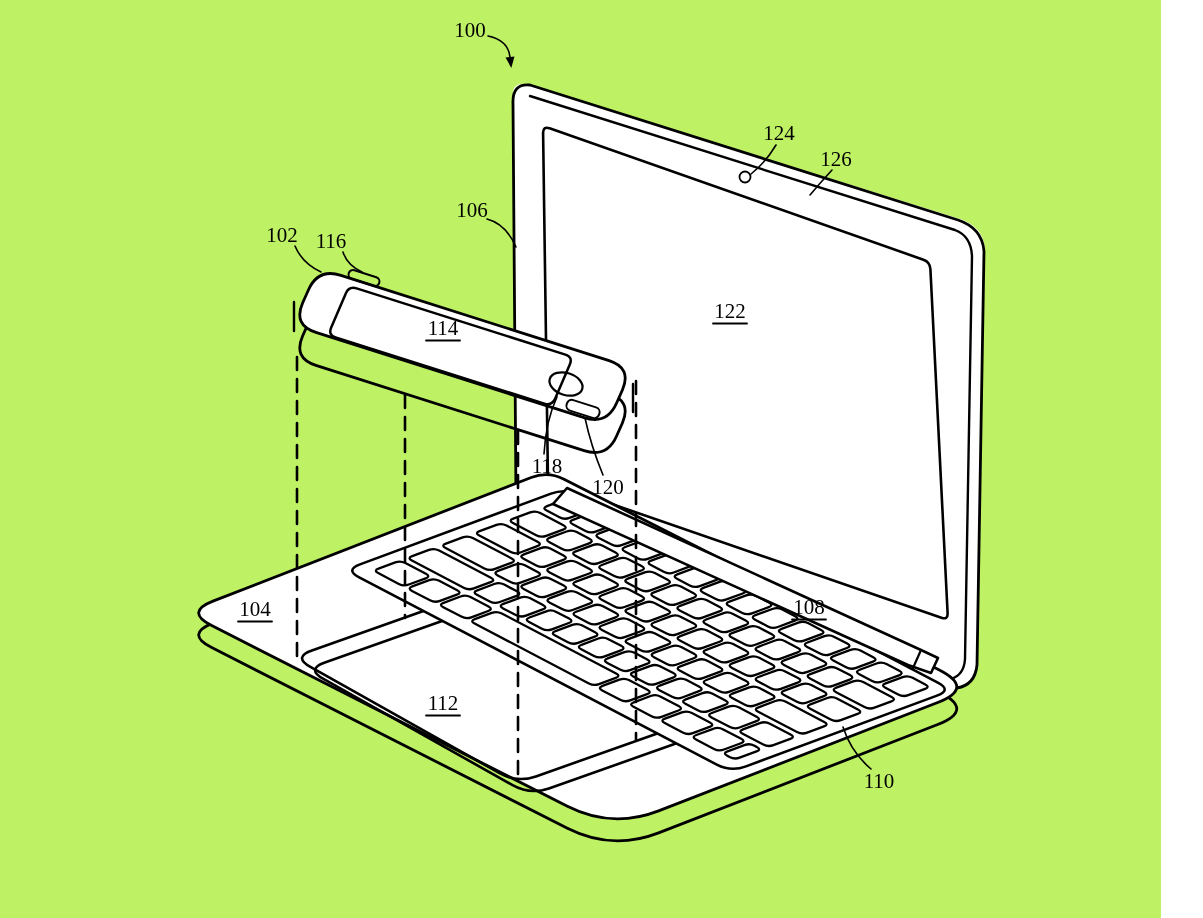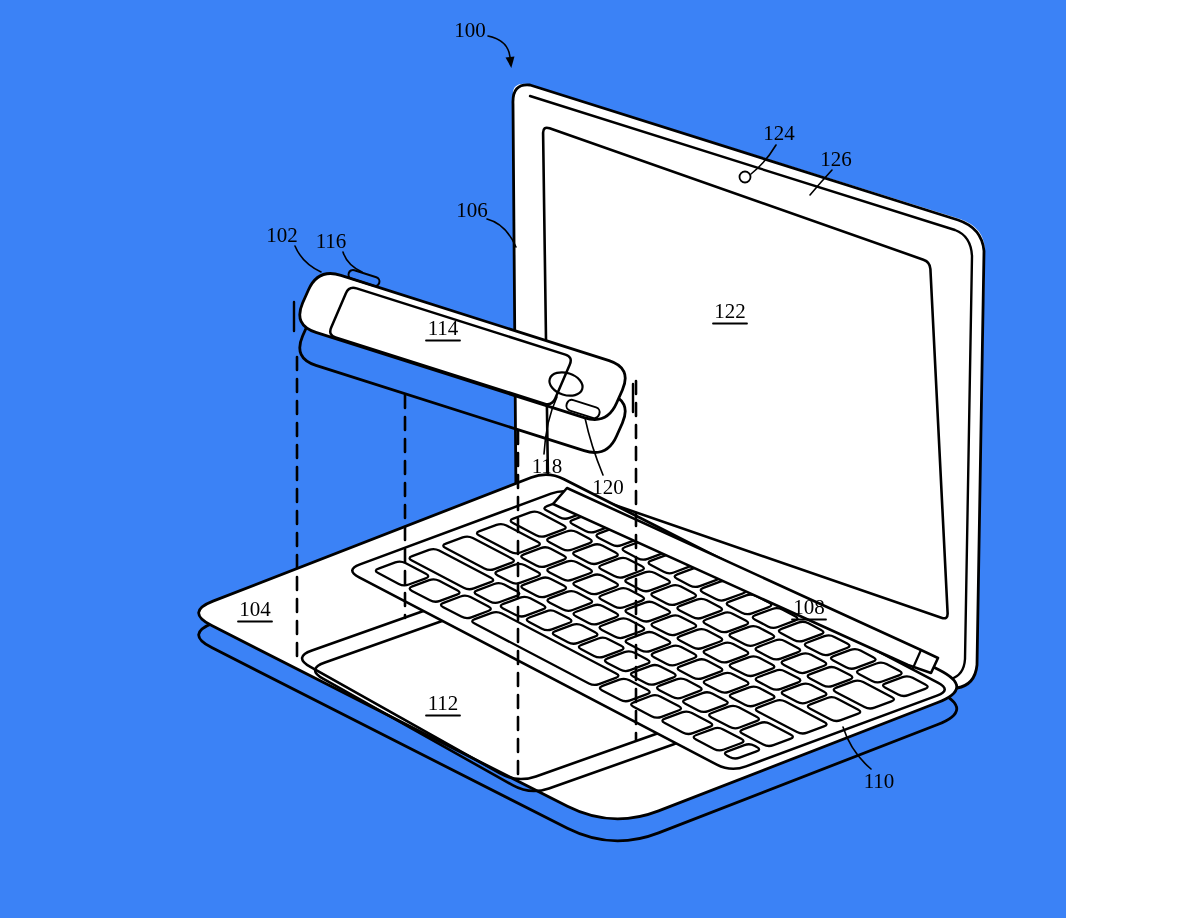--- a/index.html
+++ b/index.html
@@ -1,16 +1,16 @@
 <!DOCTYPE html>
 <html><head>
 <meta charset="utf-8">
 <style>
   html,body{margin:0;padding:0;background:#fff;}
-  #stage{position:relative;width:1066px;height:918px;background:#3b82f6;overflow:hidden;text-align:center;}
+  #stage{position:relative;width:1161px;height:918px;background:#bef264;overflow:hidden;text-align:center;}
   svg{position:absolute;left:0;top:0;}
   text.ref{font-family:"Liberation Serif","DejaVu Serif",serif;font-size:21px;fill:#000;}
 </style>
 </head>
 <body>
 
 <div id="stage">
   <svg id="fig" width="1203" height="918" viewBox="0 0 1203 918">
     <g id="g-lid">
         <path d="M516,499 L513,95 Q512,82 528,84 L960,219 Q984,227 985,250 L977,668 Q975,686 957,689 Z" fill="#ffffff" stroke="none"></path>

